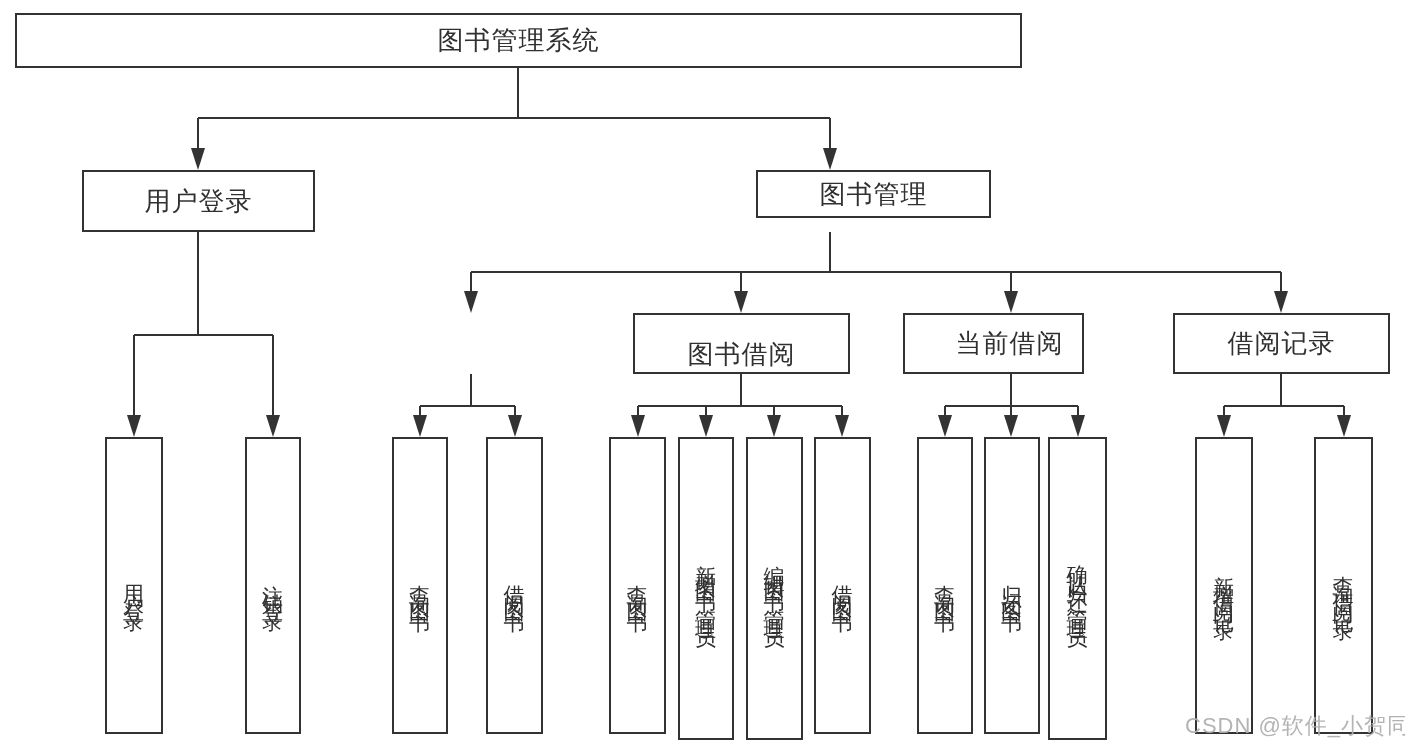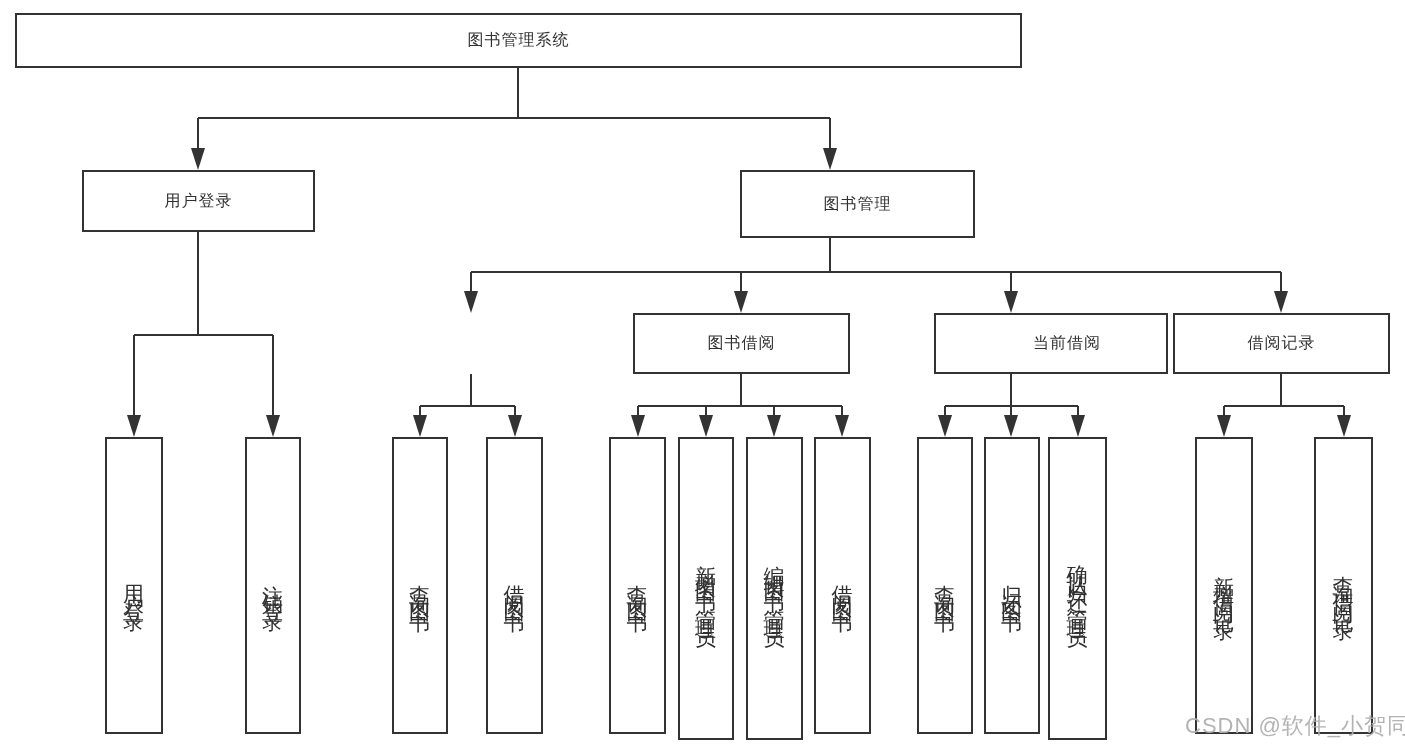--- a/index.html
+++ b/index.html
@@ -7,21 +7,21 @@
     position:relative;width:1405px;height:747px;background:#ffffff;
     font-family:"Liberation Sans","DejaVu Sans",sans-serif;color:#303030;
     overflow:hidden;
   }
   .wires{position:absolute;left:0;top:0;z-index:1;}
   .box{
     position:absolute;box-sizing:border-box;background:#ffffff;
     border:2px solid #333333;display:flex;align-items:center;justify-content:center;
     z-index:2;
   }
-  .box .lbl{font-size:16px;letter-spacing:1px;white-space:nowrap;}
+  .box .lbl{font-size:26px;letter-spacing:1px;white-space:nowrap;}
   .vbox .lbl{
     writing-mode:vertical-rl;text-orientation:mixed;
     font-size:21px;letter-spacing:9px;line-height:1;white-space:nowrap;
   }
   .watermark{
     position:absolute;z-index:5;font-size:22px;letter-spacing:1px;
     color:rgba(175,175,175,0.95);white-space:nowrap;
   }
 </style>
 </head>
@@ -84,28 +84,28 @@
     <polygon points="1337,415 1351,415 1344,437" fill="#333333" stroke="none"></polygon>
   </svg>
 
   <div class="box" style="left:15px;top:13px;width:1007px;height:55px;">
     <span class="lbl">图书管理系统</span>
   </div>
 
   <div class="box" style="left:82px;top:170px;width:233px;height:62px;">
     <span class="lbl">用户登录</span>
   </div>
-  <div class="box" style="left:740px;top:170px;width:235px;height:68px;">
+  <div class="box" style="left:756px;top:170px;width:235px;height:48px;">
     <span class="lbl">图书管理</span>
   </div>
 
-  <div class="box" style="left:633px;top:313px;width:217px;height:61px;">
+  <div class="box" style="left:633px;top:313px;width:217px;height:61px;align-items:flex-end;">
     <span class="lbl">图书借阅</span>
   </div>
-  <div class="box" style="left:934px;top:313px;width:234px;height:61px;padding-left:32px;">
+  <div class="box" style="left:903px;top:313px;width:181px;height:61px;padding-left:32px;">
     <span class="lbl">当前借阅</span>
   </div>
   <div class="box" style="left:1173px;top:313px;width:217px;height:61px;">
     <span class="lbl">借阅记录</span>
   </div>
 
   <div class="box vbox" style="left:105px;top:437px;width:58px;height:297px;">
     <span class="lbl">用户登录</span>
   </div>
   <div class="box vbox" style="left:245px;top:437px;width:56px;height:297px;">

